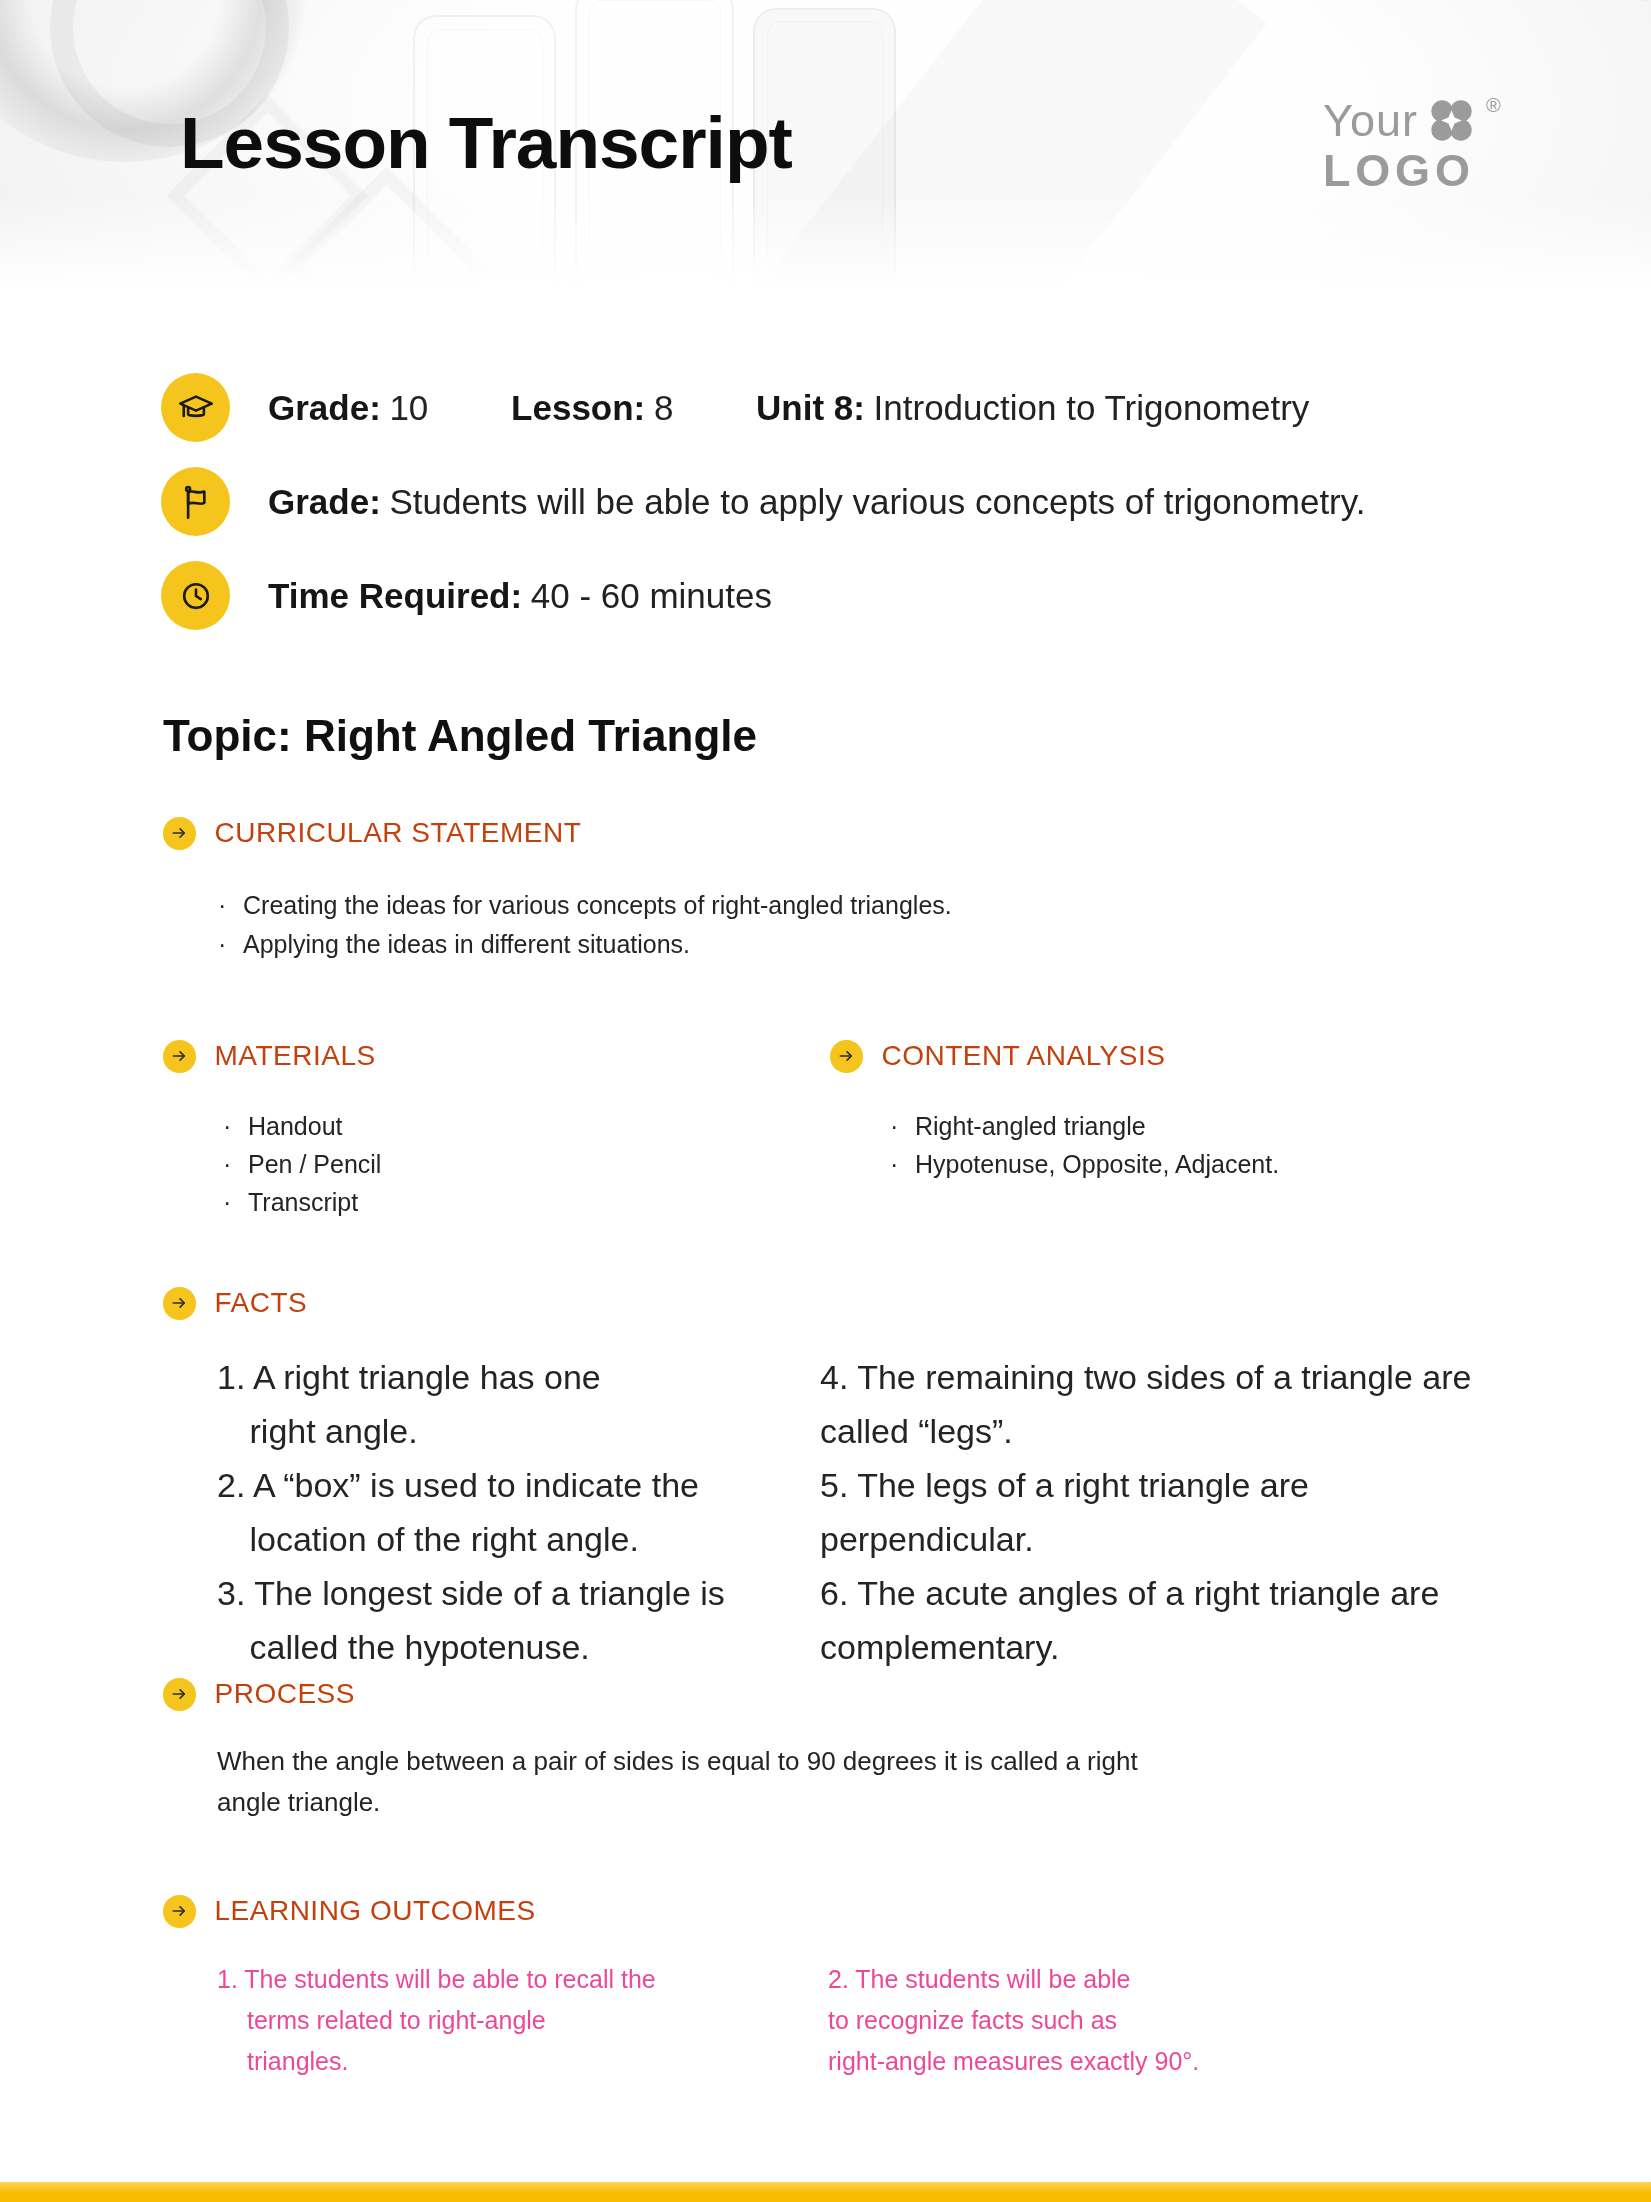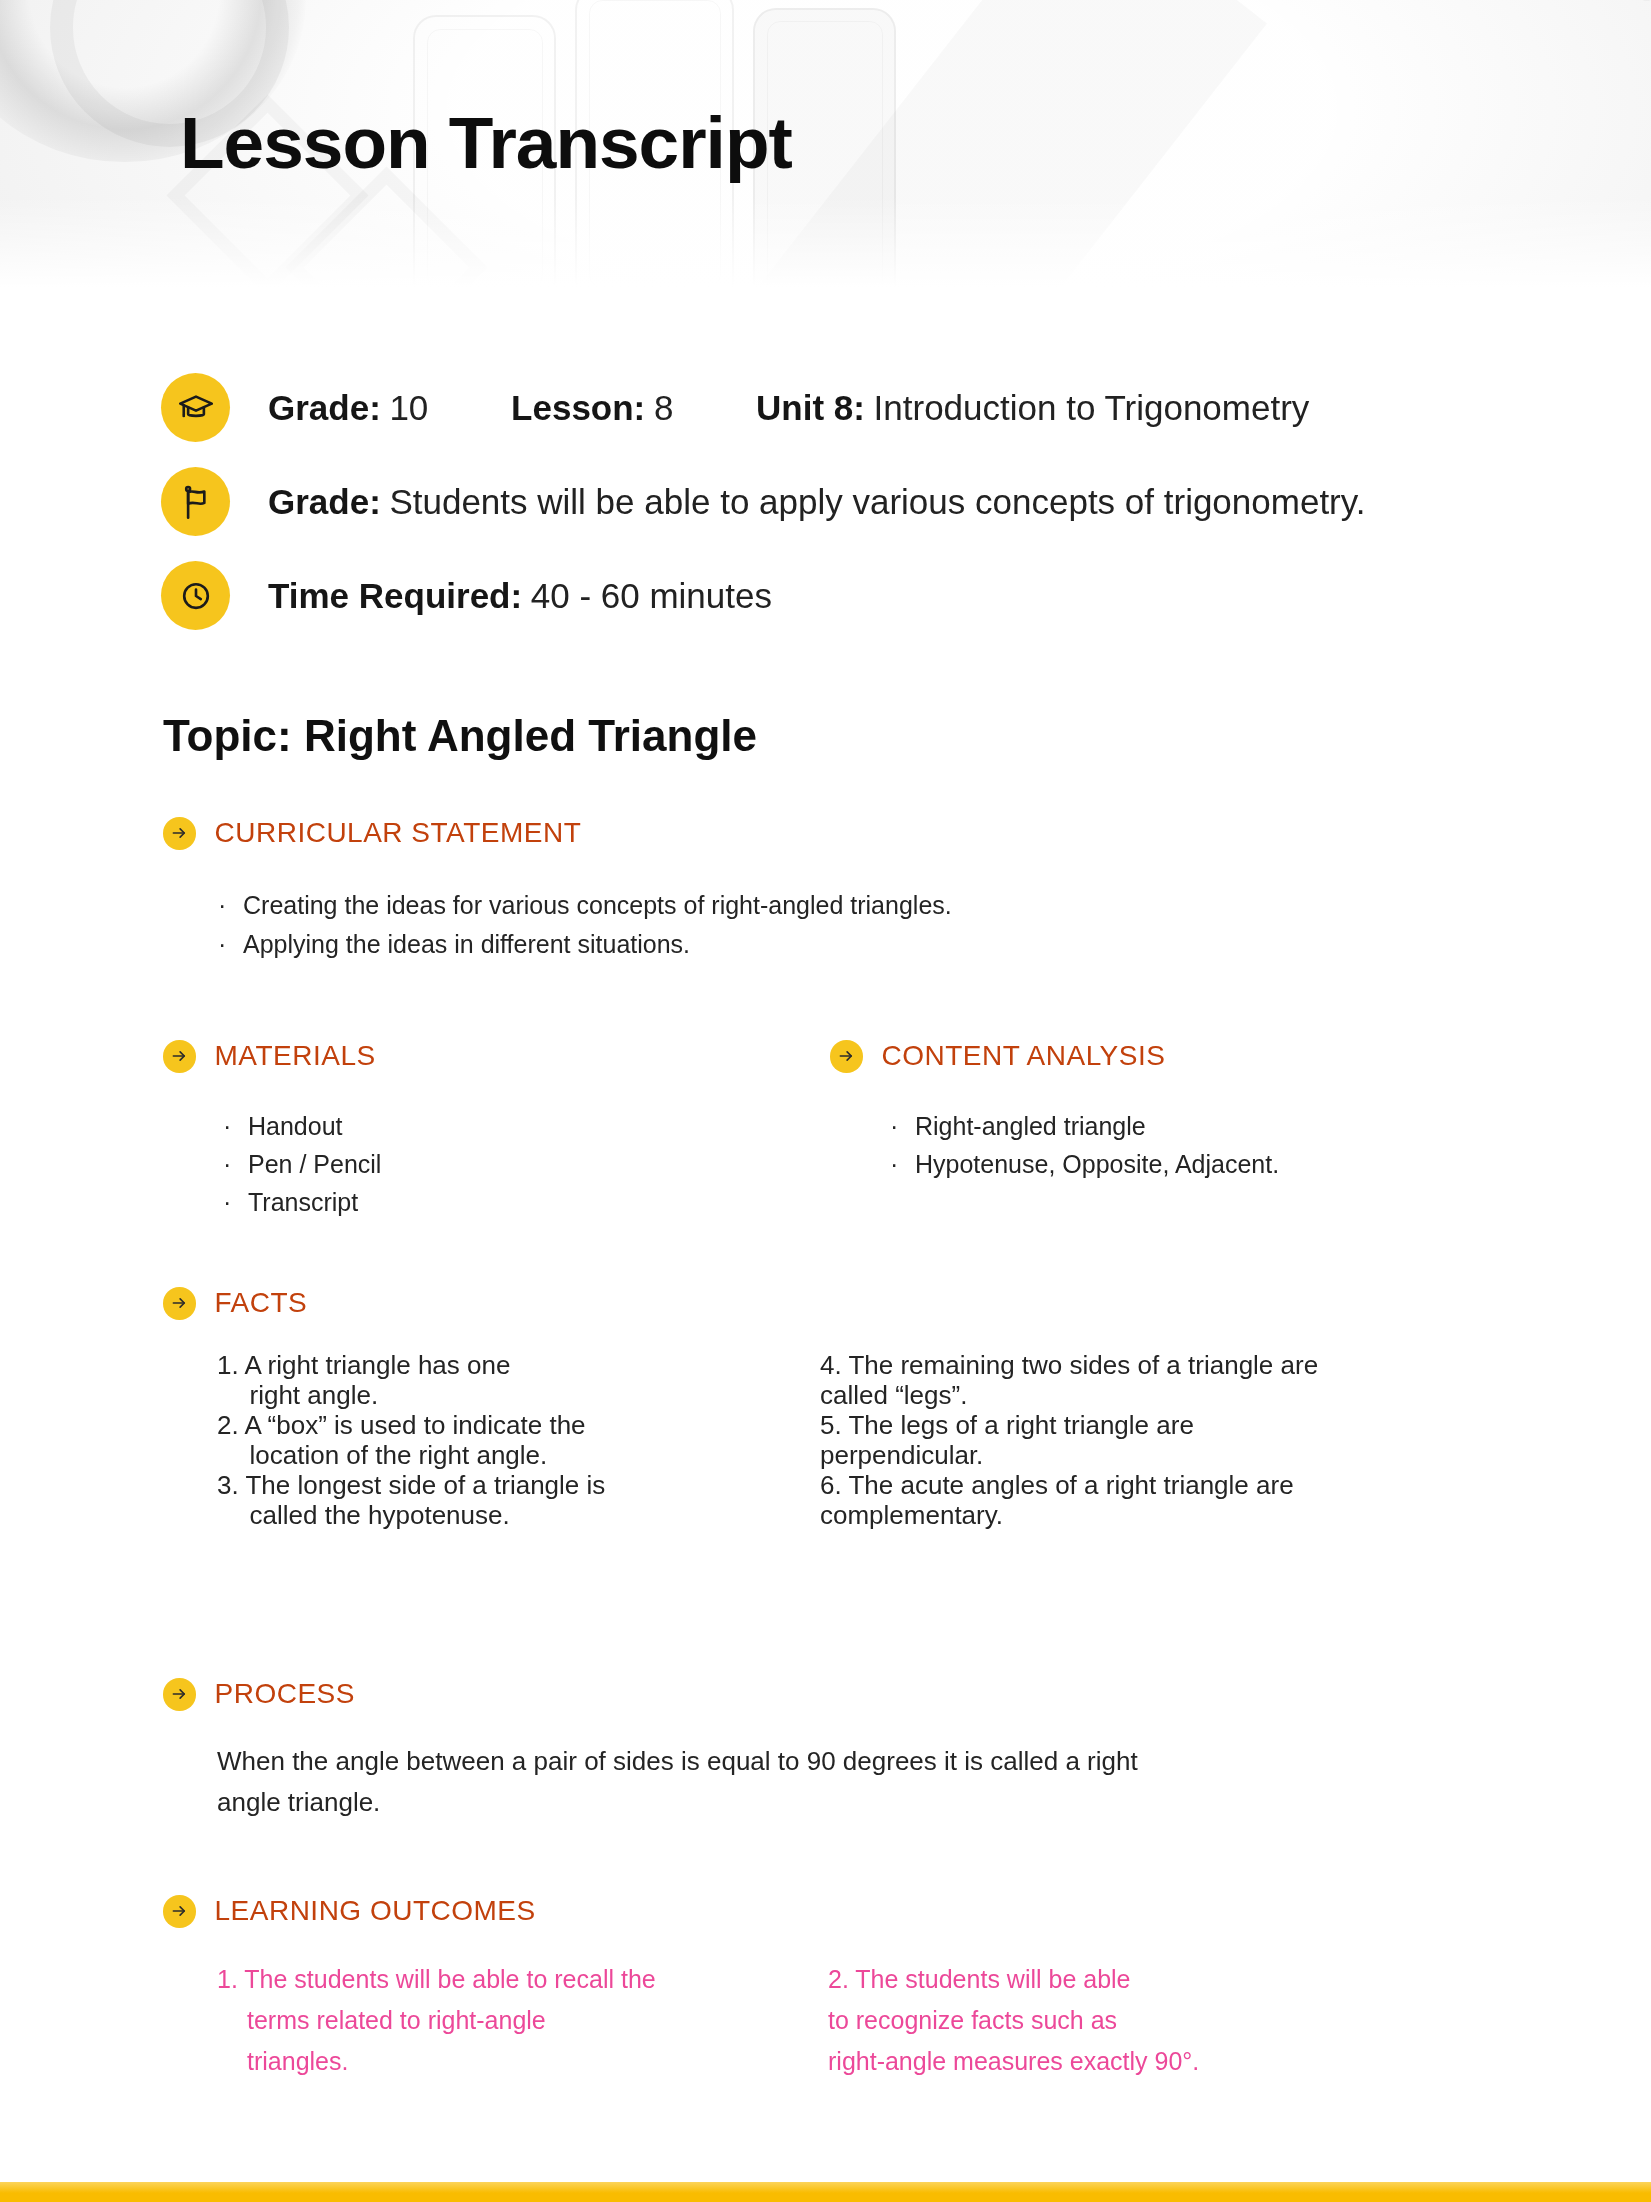--- a/index.html
+++ b/index.html
@@ -80,21 +80,21 @@
 
   
   .bullets { position:absolute; font-size:25px; color:#242424; }
   .bullet { display:flex; }
   .bullet .dot { width:25px; flex:none; }
   .b-curricular { left:218px; top:886px; line-height:39px; }
   .b-materials  { left:223px; top:1107px; line-height:38px; }
   .b-content    { left:890px; top:1107px; line-height:38px; }
 
   
-  .facts-col { position:absolute; top:1350px; font-size:26px; line-height:30px;
+  .facts-col { position:absolute; top:1350px; font-size:34px; line-height:54px;
            color:#242424; }
   .facts-col .item { white-space:pre-line; }
   .f-col1 { left:217px; width:602px; }
   .f-col1 .item { padding-left:32.5px; text-indent:-32.5px; }
   .f-col2 { left:820px; width:707px; }
 
   
   .process-text { position:absolute; left:217px; top:1741px; font-size:26px;
            line-height:41px; color:#242424; white-space:pre-line; }
 
@@ -130,20 +130,36 @@
       <i></i>
     <i></i>
       <i></i>
       <i></i>
       <i></i>
   </div>
   <div class="header-fade"></div>
 
   <h1 class="page-title">Lesson Transcript</h1>
 
+  <div class="logo">
+    <div class="logo-top">
+      <span class="logo-your">Your</span>
+      <span>
+        <svg width="45" height="45" viewBox="0 0 48 48">
+          <circle cx="14" cy="14" r="11.5" fill="#9b9b9b"></circle>
+          <circle cx="34" cy="14" r="11.5" fill="#9b9b9b"></circle>
+          <circle cx="14" cy="34" r="11.5" fill="#9b9b9b"></circle>
+          <circle cx="34" cy="34" r="11.5" fill="#9b9b9b"></circle>
+          <path d="M24 13 L27.2 20.8 L35 24 L27.2 27.2 L24 35 L20.8 27.2 L13 24 L20.8 20.8 Z" fill="#ffffff"></path>
+        </svg>
+      </span>
+      <span class="logo-reg">®</span>
+    </div>
+    <div class="logo-word">LOGO</div>
+  </div>
 </div>
 
 <div class="meta">
 
   <div class="meta-row">
     <span class="meta-icon">
       <svg width="42" height="42" viewBox="0 0 48 48" fill="none" stroke="#1b1b1b" stroke-width="3" stroke-linecap="round" stroke-linejoin="round">
         <path d="M6 19 L24 11 L42 19 L24 27 Z"></path>
         <path d="M15 23.5 V31 C15 33.6 33 33.6 33 31 V23.5"></path>
         <path d="M10 21 V31"></path>

